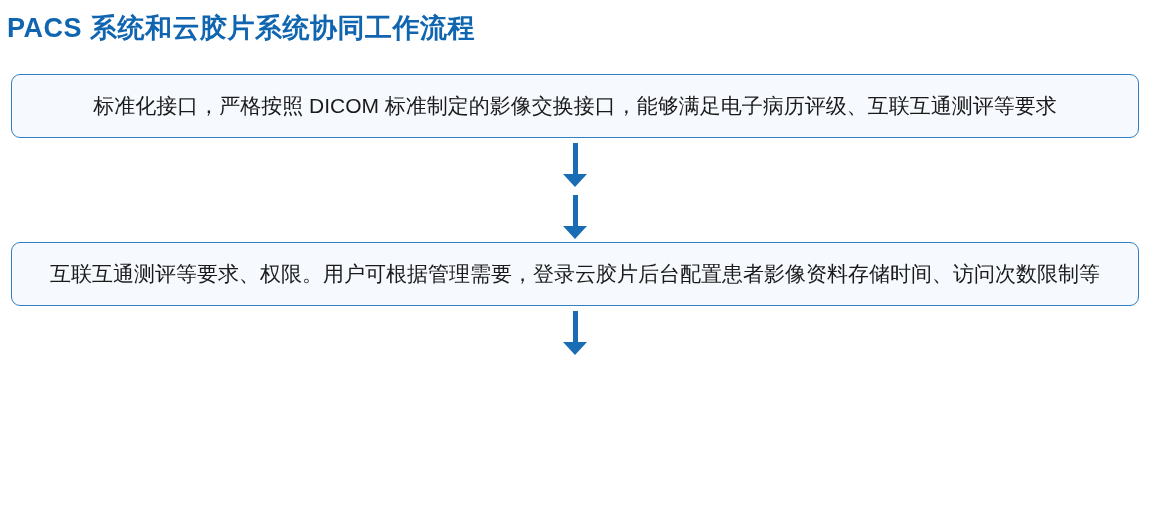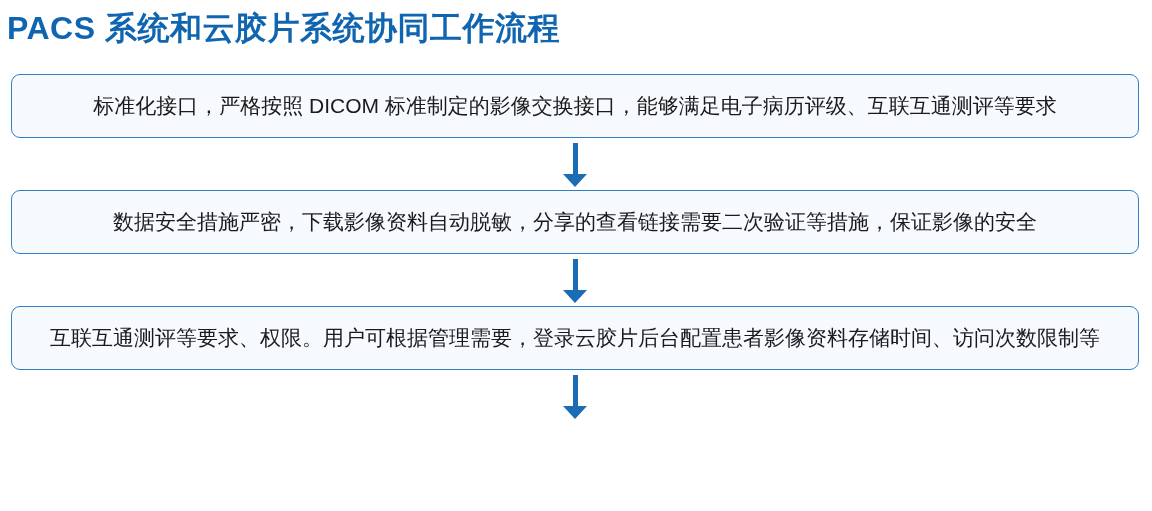--- a/index.html
+++ b/index.html
@@ -16,21 +16,21 @@
     background: #ffffff;
   }
   body {
     width: 1152px;
     height: 511px;
     font-family: "Liberation Sans", "DejaVu Sans", sans-serif;
     overflow: hidden;
   }
   .page-title {
     margin: 12px 0 0 7px;
-    font-size: 32px;
+    font-size: 27px;
     line-height: 32px;
     font-weight: bold;
     color: var(--color-title);
     letter-spacing: 0.5px;
   }
   .flow {
     margin: 30px 13px 0 11px;
   }
   .step {
     height: 64px;
@@ -76,23 +76,20 @@
 
   <div class="step">
     <span>标准化接口，严格按照 DICOM 标准制定的影像交换接口，能够满足电子病历评级、互联互通测评等要求</span>
   </div>
 
   <div class="arrow">
     <div class="arrow-stem"></div>
     <div class="arrow-head"></div>
   </div>
 
-  <div class="step">
-    <span>数据安全措施严密，下载影像资料自动脱敏，分享的查看链接需要二次验证等措施，保证影像的安全</span>
-  </div>
 
   <div class="arrow">
     <div class="arrow-stem"></div>
     <div class="arrow-head"></div>
   </div>
 
   <div class="step">
     <span>互联互通测评等要求、权限。用户可根据管理需要，登录云胶片后台配置患者影像资料存储时间、访问次数限制等</span>
   </div>
 

